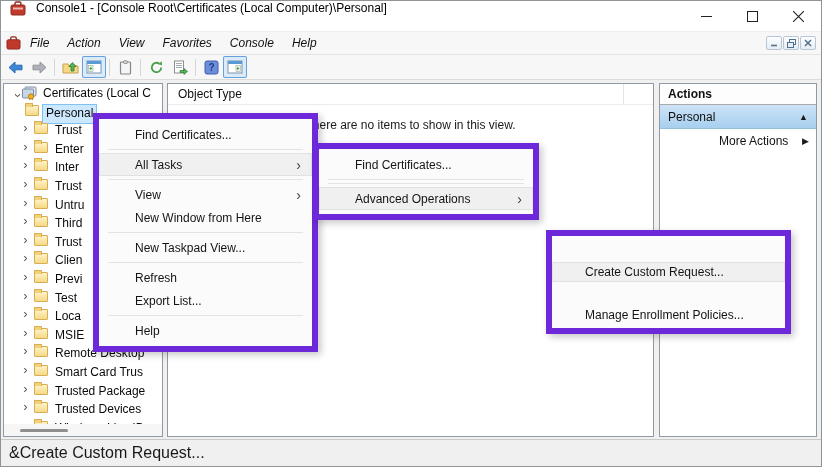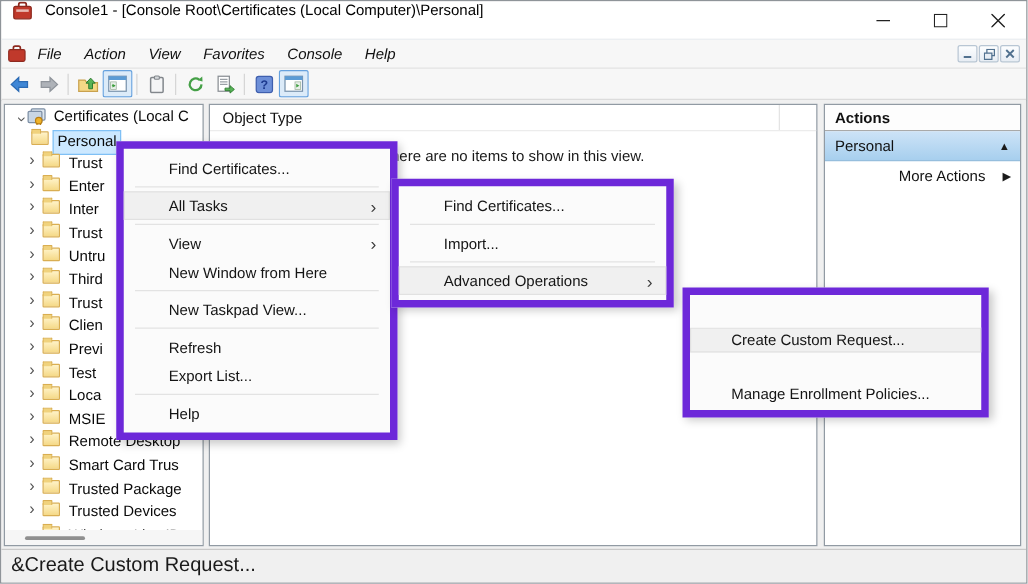--- a/index.html
+++ b/index.html
@@ -349,21 +349,20 @@
     <div class="msep"></div>
     <div class="mitem">Refresh</div>
     <div class="mitem">Export List...</div>
     <div class="msep"></div>
     <div class="mitem">Help</div>
   </div>
 
   <div class="menu menu-2">
     <div class="mitem">Find Certificates...</div>
     <div class="msep"></div>
-    <div class="mitem">Import...</div>
     <div class="msep"></div>
     <div class="mitem hl">
       <span>Advanced Operations</span>
       <span class="marrow">›</span>
     </div>
   </div>
 
   <div class="menu menu-3">
     <div class="mitem hl">Create Custom Request...</div>
     <div class="mitem">Manage Enrollment Policies...</div>

